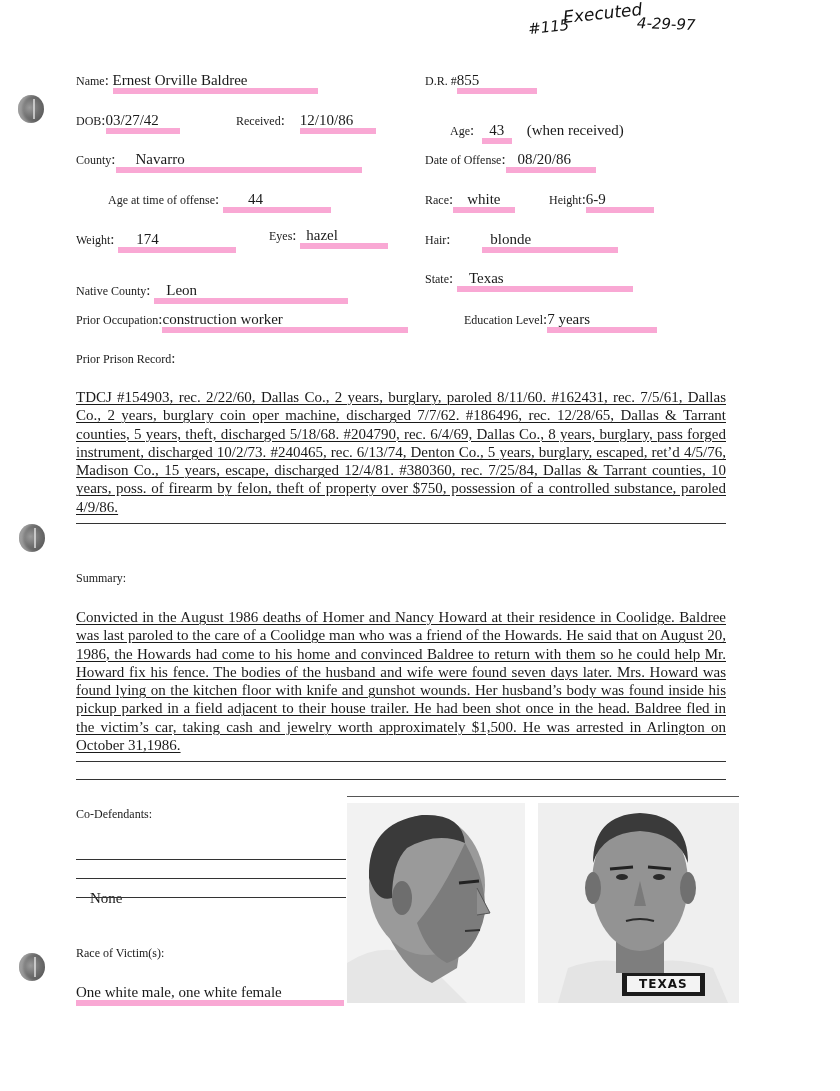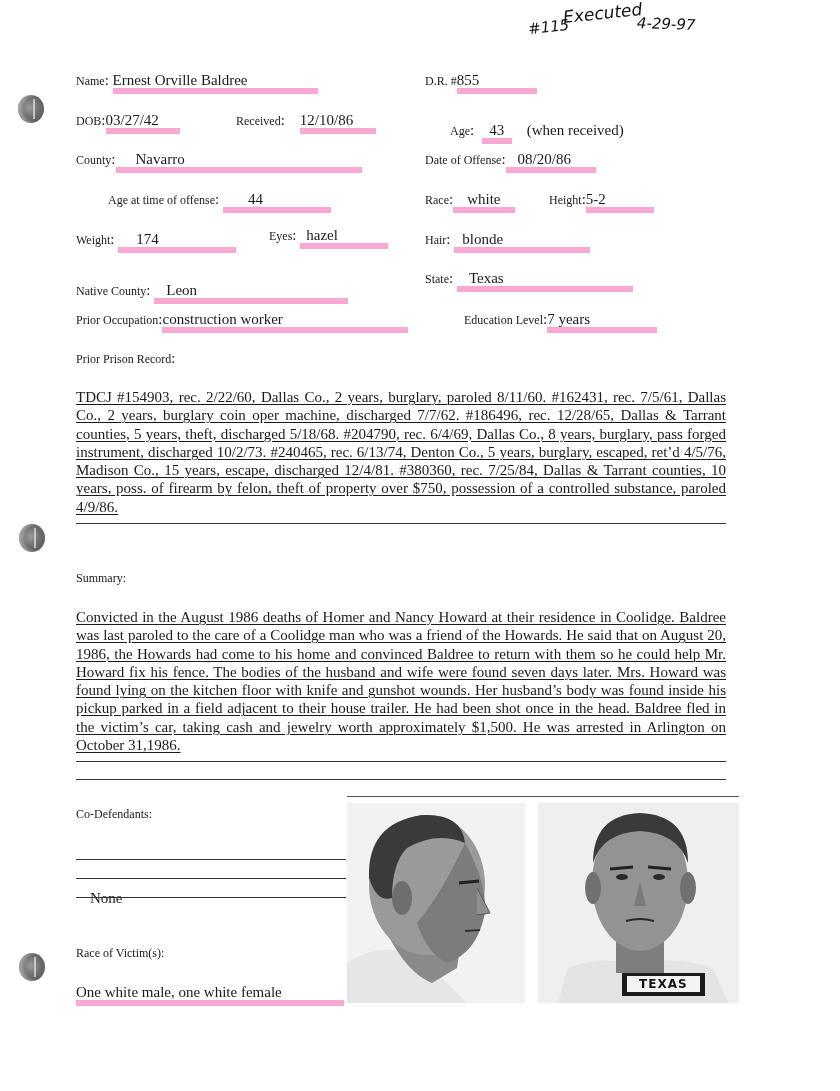--- a/index.html
+++ b/index.html
@@ -90,31 +90,31 @@
   <span class="lbl">Date of Offense</span><span class="colon">:</span><span class="val" style="width:90px; padding-left:12px; box-sizing:border-box;">08/20/86</span>
 </div>
 
 <div class="row" style="left:76px; top:190px;margin-left:32px;">
   <span class="lbl">Age at time of offense</span><span class="colon">: </span><span class="val" style="width:108px; padding-left:25px; box-sizing:border-box;">44</span>
 </div>
 <div class="row" style="left:425px; top:190px;">
   <span class="lbl">Race</span><span class="colon">:</span><span class="val" style="width:62px; padding-left:14px; box-sizing:border-box;">white</span>
 </div>
 <div class="row" style="left:549px; top:190px;">
-  <span class="lbl">Height</span><span class="colon">:</span><span class="val" style="width:68px;">5-2</span>
+  <span class="lbl">Height</span><span class="colon">:</span><span class="val" style="width:68px;">6-9</span>
 </div>
 
 <div class="row" style="left:76px; top:230px;">
   <span class="lbl">Weight</span><span class="colon">: </span><span class="val" style="width:118px; padding-left:18px; box-sizing:border-box;">174</span>
 </div>
 <div class="row" style="left:269px; top:226px;">
   <span class="lbl">Eyes</span><span class="colon">: </span><span class="val" style="width:88px; padding-left:6px; box-sizing:border-box;">hazel</span>
 </div>
 <div class="row" style="left:425px; top:230px;">
-  <span class="lbl">Hair</span><span class="colon">: </span><span class="val" style="width:136px; padding-left:8px; box-sizing:border-box;">blonde</span>
+  <span class="lbl">Hair</span><span class="colon">: </span><span class="val" style="width:136px; padding-left:8px; box-sizing:border-box;margin-left:28px;">blonde</span>
 </div>
 
 <div class="row" style="left:76px; top:269px;margin-top:12px;">
   <span class="lbl">Native County</span><span class="colon">: </span><span class="val" style="width:194px; padding-left:12px; box-sizing:border-box;">Leon</span>
 </div>
 <div class="row" style="left:425px; top:269px;">
   <span class="lbl">State</span><span class="colon">: </span><span class="val" style="width:176px; padding-left:12px; box-sizing:border-box;">Texas</span>
 </div>
 
 <div class="row" style="left:76px; top:310px;">

